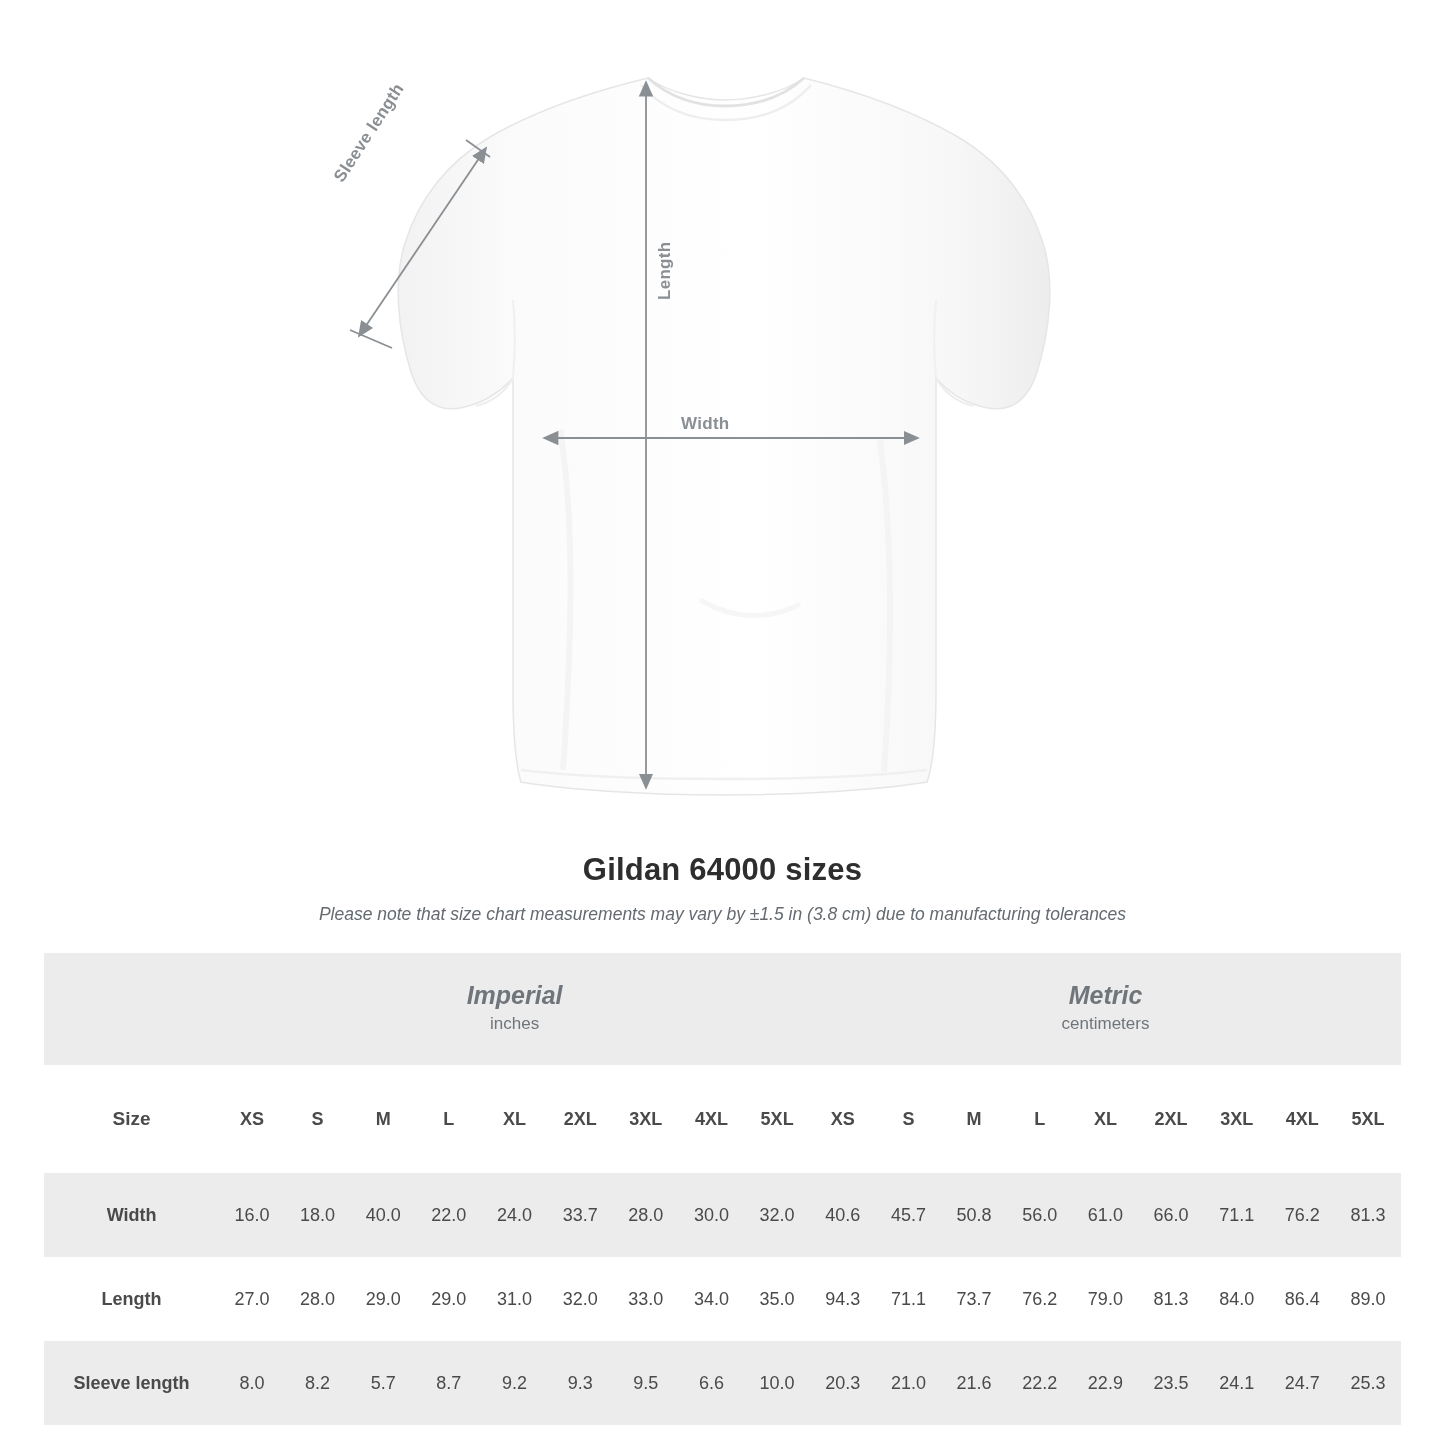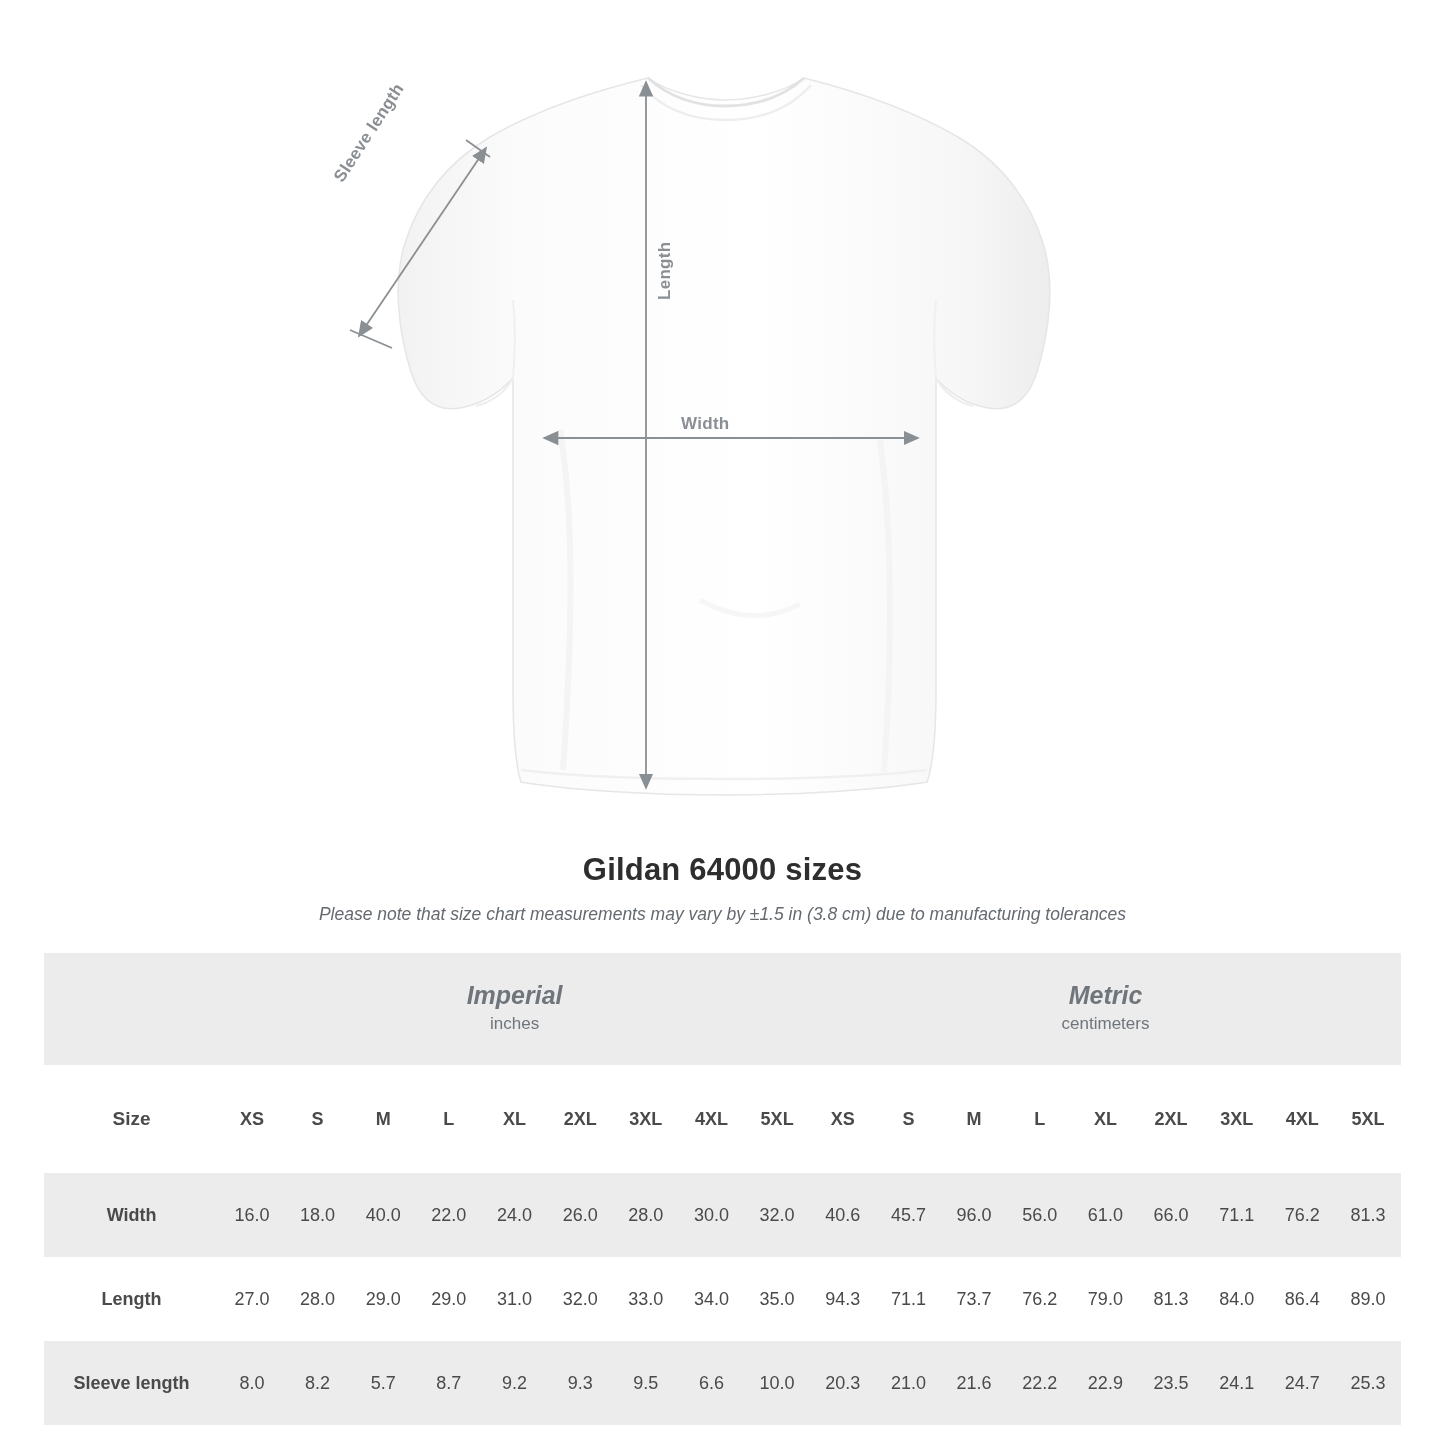--- a/index.html
+++ b/index.html
@@ -274,27 +274,27 @@
             <td>4XL</td>
             <td>5XL</td>
           </tr>
           <tr class="row-shade">
             <td class="rowlabel">Width</td>
             <td class="val">16.0</td>
             <td class="val">18.0</td>
             <td class="val">40.0</td>
             <td class="val">22.0</td>
             <td class="val">24.0</td>
-            <td class="val">26.0</td>
+            <td class="val">33.7</td>
             <td class="val">28.0</td>
             <td class="val">30.0</td>
             <td class="val">32.0</td>
             <td class="val">40.6</td>
             <td class="val">45.7</td>
-            <td class="val">96.0</td>
+            <td class="val">50.8</td>
             <td class="val">56.0</td>
             <td class="val">61.0</td>
             <td class="val">66.0</td>
             <td class="val">71.1</td>
             <td class="val">76.2</td>
             <td class="val">81.3</td>
           </tr>
           <tr class="row-plain">
             <td class="rowlabel">Length</td>
             <td class="val">27.0</td>

